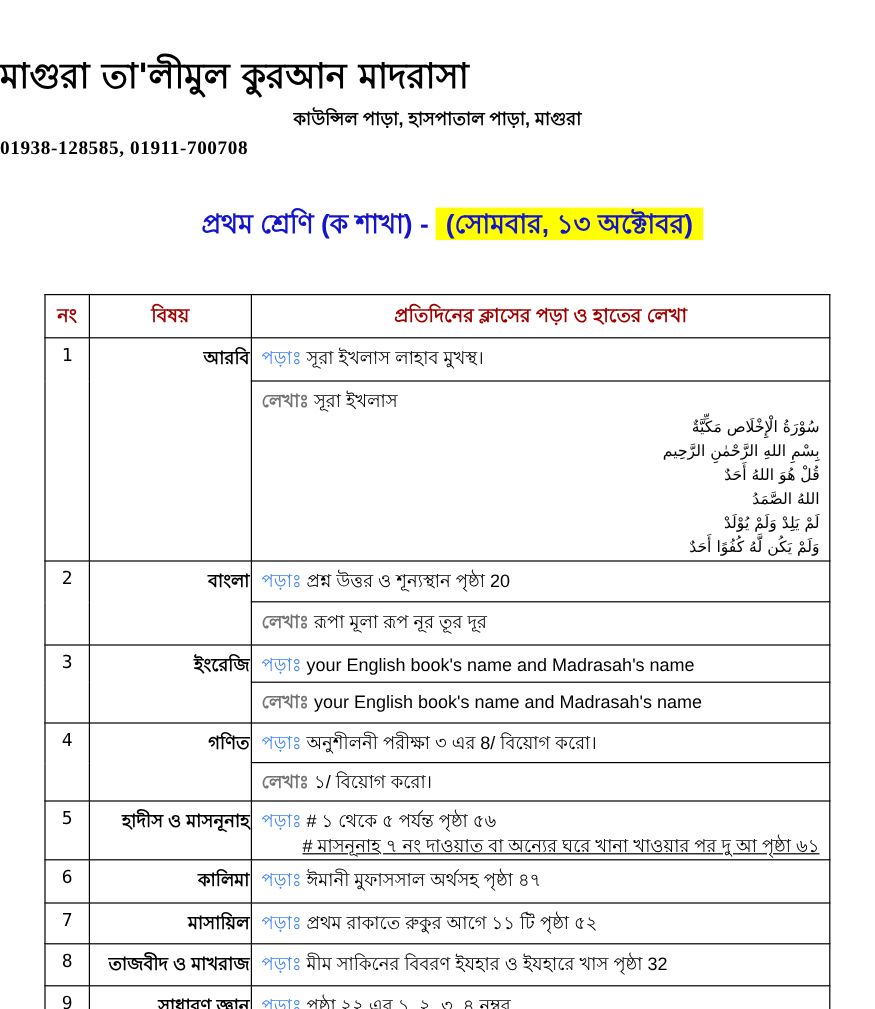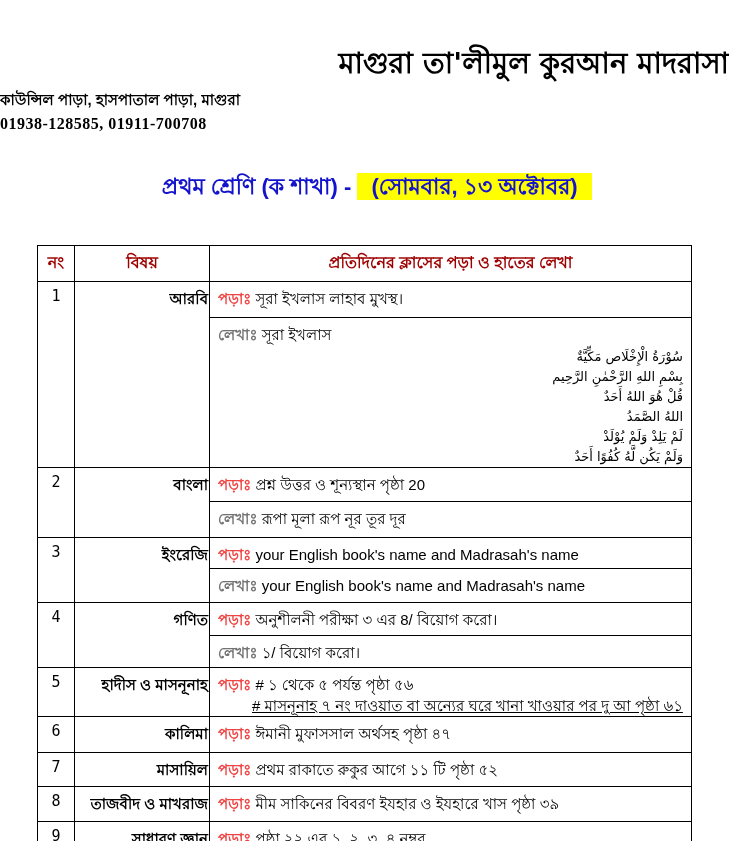--- a/index.html
+++ b/index.html
@@ -2,35 +2,35 @@
 <html><head>
 <meta charset="utf-8">
 <style>
   html,body{margin:0;padding:0;background:#ffffff;}
   .page{
     width:729px;height:841px;background:#ffffff;overflow:hidden;
     font-family:"Liberation Sans","DejaVu Sans",sans-serif;color:#000;
     box-sizing:border-box;padding-top:46px;
   }
   .title{
-    text-align:right;font-size:29px;font-weight:bold;line-height:34px;
+    text-align:left;font-size:29px;font-weight:bold;line-height:34px;
     font-family:"DejaVu Sans",sans-serif;
   }
   .address{
-    text-align:left;font-size:15px;font-weight:bold;margin-top:11px;line-height:18px;
+    text-align:center;font-size:15px;font-weight:bold;margin-top:11px;line-height:18px;
   }
   .phone{
     font-size:16px;font-weight:bold;margin-top:5px;line-height:19px;
     font-family:"Liberation Serif","DejaVu Serif",serif;letter-spacing:0.5px;
   }
   .classline{
     text-align:center;font-size:22px;font-weight:bold;margin-top:9px;line-height:30px;
     color:#1414cc;white-space:pre-wrap;
   }
-  .classline .hl{background:#ffff00;padding:1px 14px;}
+  .classline .hl{background:#ffff00;padding:1px 8px;}
   table.hw{
     border-collapse:collapse;table-layout:fixed;
     width:654px;margin:13px auto 0 auto;
   }
   table.hw col.c-no{width:37px;}
   table.hw col.c-subj{width:135px;}
   table.hw col.c-cont{width:482px;}
   table.hw th,table.hw td{
     border:1.5px solid #000;box-sizing:border-box;
     font-size:15px;vertical-align:top;overflow:hidden;
@@ -40,21 +40,21 @@
     height:36px;vertical-align:middle;font-size:16px;
   }
   td.no{
     text-align:center;padding-top:5px;font-size:14px;
     font-family:"DejaVu Sans Mono","Liberation Mono",monospace;
   }
   td.subj{
     text-align:right;font-weight:bold;padding-top:6px;font-size:16px;line-height:22px;
   }
   td.cont{padding:6px 8px 0 8px;line-height:21px;}
-  .lbl-read{color:#ef4444;font-weight:bold;}
+  .lbl-read{color:#3b82f6;font-weight:normal;}
   .lbl-write{color:#737373;font-weight:bold;}
   tr.h36{height:36px;} tr.h34{height:34px;} tr.h35{height:35px;}
   tr.h31{height:31px;} tr.h33{height:33px;} tr.h32{height:32px;}
   tr.h46{height:46px;} tr.h140{height:140px;}
   .arabic{
     direction:rtl;font-size:13px;line-height:20px;
     font-family:"DejaVu Sans",sans-serif;margin-top:2px;
   }
   .line2{padding-left:34px;text-decoration:underline;}
 </style>
@@ -183,21 +183,21 @@
         <span class="lbl-read">পড়াঃ</span>
         <span>প্রথম রাকাতে রুকুর আগে ১১ টি পৃষ্ঠা ৫২</span>
       </td>
     </tr>
 
     <tr class="h35">
       <td class="no">8</td>
       <td class="subj">তাজবীদ ও মাখরাজ</td>
       <td class="cont">
         <span class="lbl-read">পড়াঃ</span>
-        <span>মীম সাকিনের বিবরণ  ইযহার ও ইযহারে খাস পৃষ্ঠা ৩৯</span>
+        <span>মীম সাকিনের বিবরণ  ইযহার ও ইযহারে খাস পৃষ্ঠা 32</span>
       </td>
     </tr>
 
     <tr class="h35">
       <td class="no">9</td>
       <td class="subj">সাধারণ জ্ঞান</td>
       <td class="cont">
         <span class="lbl-read">পড়াঃ</span>
         <span>পৃষ্ঠা  ২২ এর ১, ২, ৩, ৪ নম্বর</span>
       </td>

